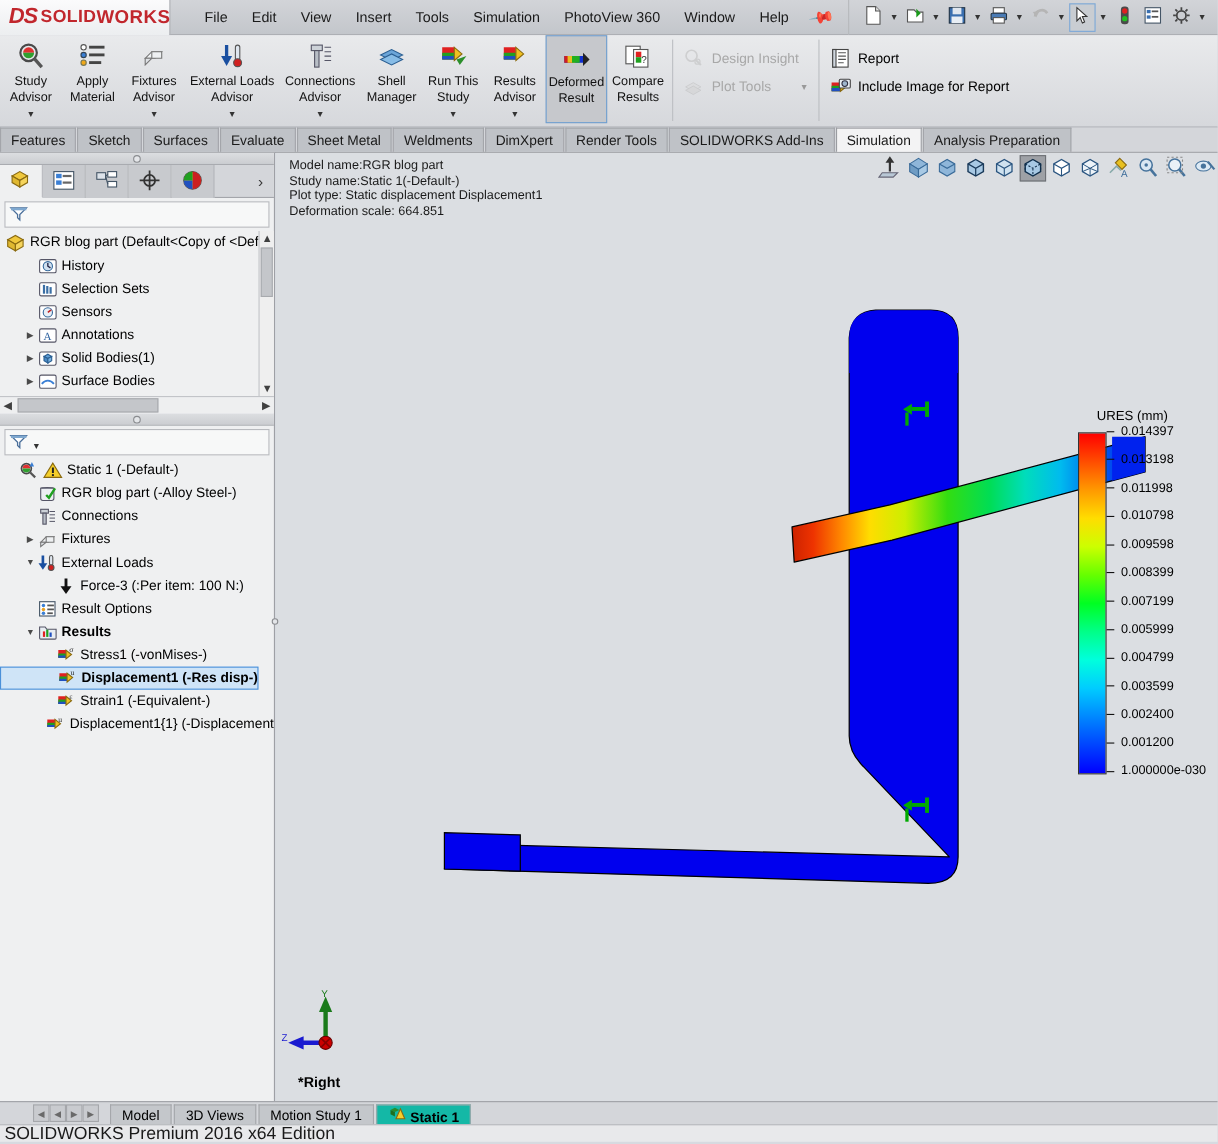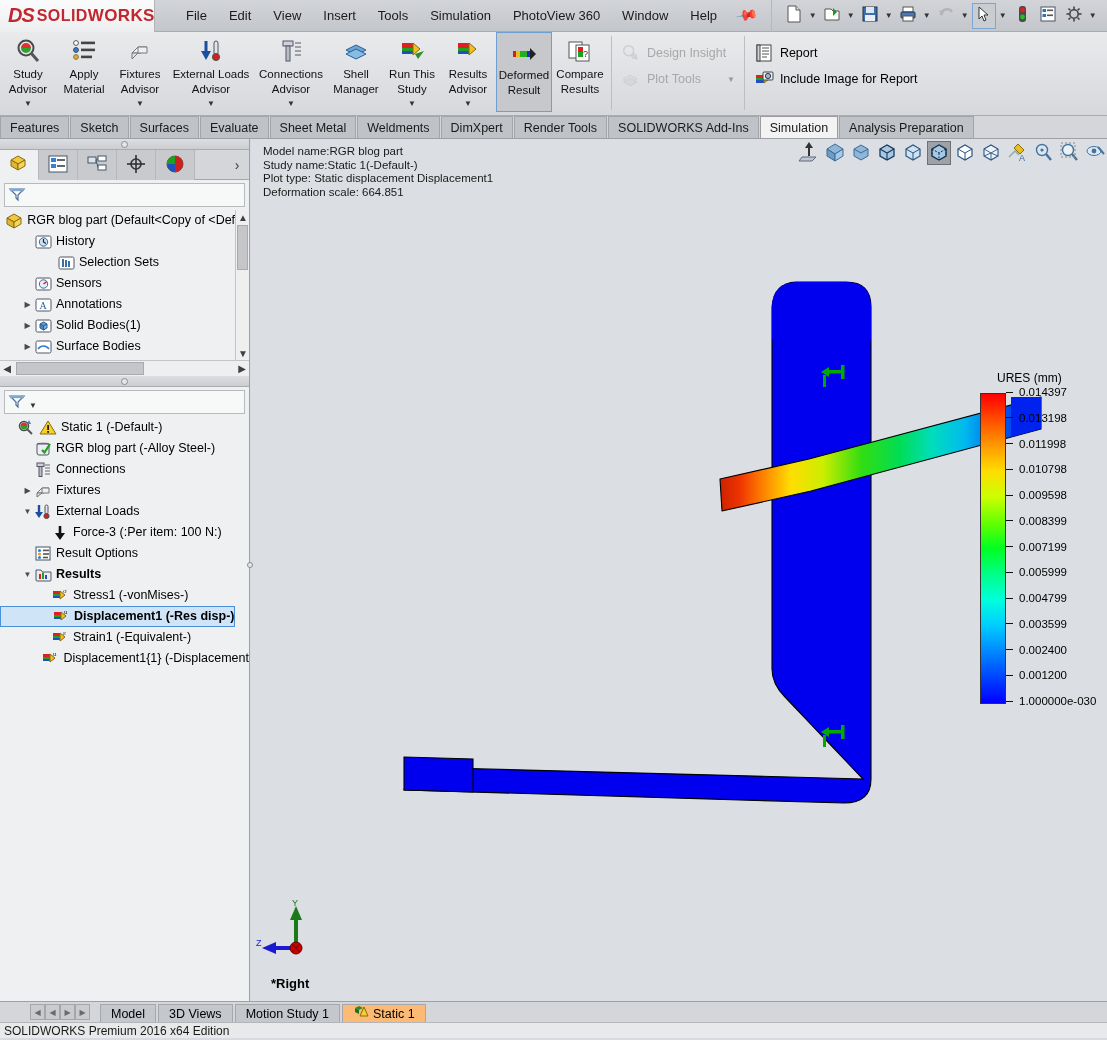--- a/index.html
+++ b/index.html
@@ -137,25 +137,25 @@
   
   .bottombar {
     position:absolute; top:1001px; left:0; width:1107px; height:21px;
     background:#d4d6da; border-top:1px solid #9ea0a5; display:flex; align-items:center;
   }
   .navbtns { display:flex; margin-left:30px; }
   .navbtn { width:15px;height:16px;border:1px solid #a5a7ab;background:#c9cbcf;
             display:flex;align-items:center;justify-content:center;font-size:8px;color:#6a6a6a;}
   .btab { height:19px; padding:0 10px; display:flex;align-items:center; gap:4px;
           font-size:12.5px; background:#c4c7cb; border:1px solid #a5a7ab; border-bottom:none; margin-left:2px;}
-  .btab.active { background:#fdba74; font-weight:normal; }
+  .btab.active { background:#14b8a6; font-weight:bold;align-items:flex-end; }
   .statusbar {
     position:absolute; top:1022px; left:0; width:1107px; height:16px;
     background:#e8e9eb; border-top:1px solid #b4b6ba;
-    display:flex; align-items:center; padding-left:4px; font-size:12px; color:#1a1a1a;
+    display:flex; align-items:center; padding-left:4px; font-size:16px; color:#1a1a1a;
   }
   .gsplit { position:absolute; left:245px; top:545px; width:10px; height:40px;
             display:flex;align-items:center;justify-content:center;}
   .gsplit-dot { width:6px;height:6px;border-radius:50%;border:1px solid #8a8c90;background:#e4e6e9;}
 </style>
 </head>
 <body>
 
 <div id="app">
 
@@ -540,21 +540,21 @@
           <span class="tw"></span>
           <span class="ticon">
             <svg width="19" height="17" viewBox="0 0 19 17">
               <rect x="2" y="3" width="15" height="12" rx="1.5" fill="#fff" stroke="#556"></rect>
               <circle cx="9.5" cy="9" r="4.2" fill="#cfe0f0" stroke="#35699c"></circle>
               <path d="M9.5 6v3l2.4 1.5" stroke="#224" stroke-width="1.2" fill="none"></path>
             </svg>
           </span>
           <span class="tlabel">History</span>
         </div>
-        <div class="trow" style="padding-left: 21px; margin-left: 23px;">
+        <div class="trow" style="padding-left: 21px;">
           <span class="tw"></span>
           <span class="ticon">
             <svg width="19" height="17" viewBox="0 0 19 17">
               <rect x="2" y="3" width="15" height="12" rx="1.5" fill="#fff" stroke="#556"></rect>
               <g fill="#3a6fa5">
                 <rect x="5" y="5" width="2" height="8"></rect>
                 <rect x="8" y="6" width="2" height="7"></rect>
                 <rect x="11" y="7" width="2" height="6"></rect>
               </g>
             </svg>

